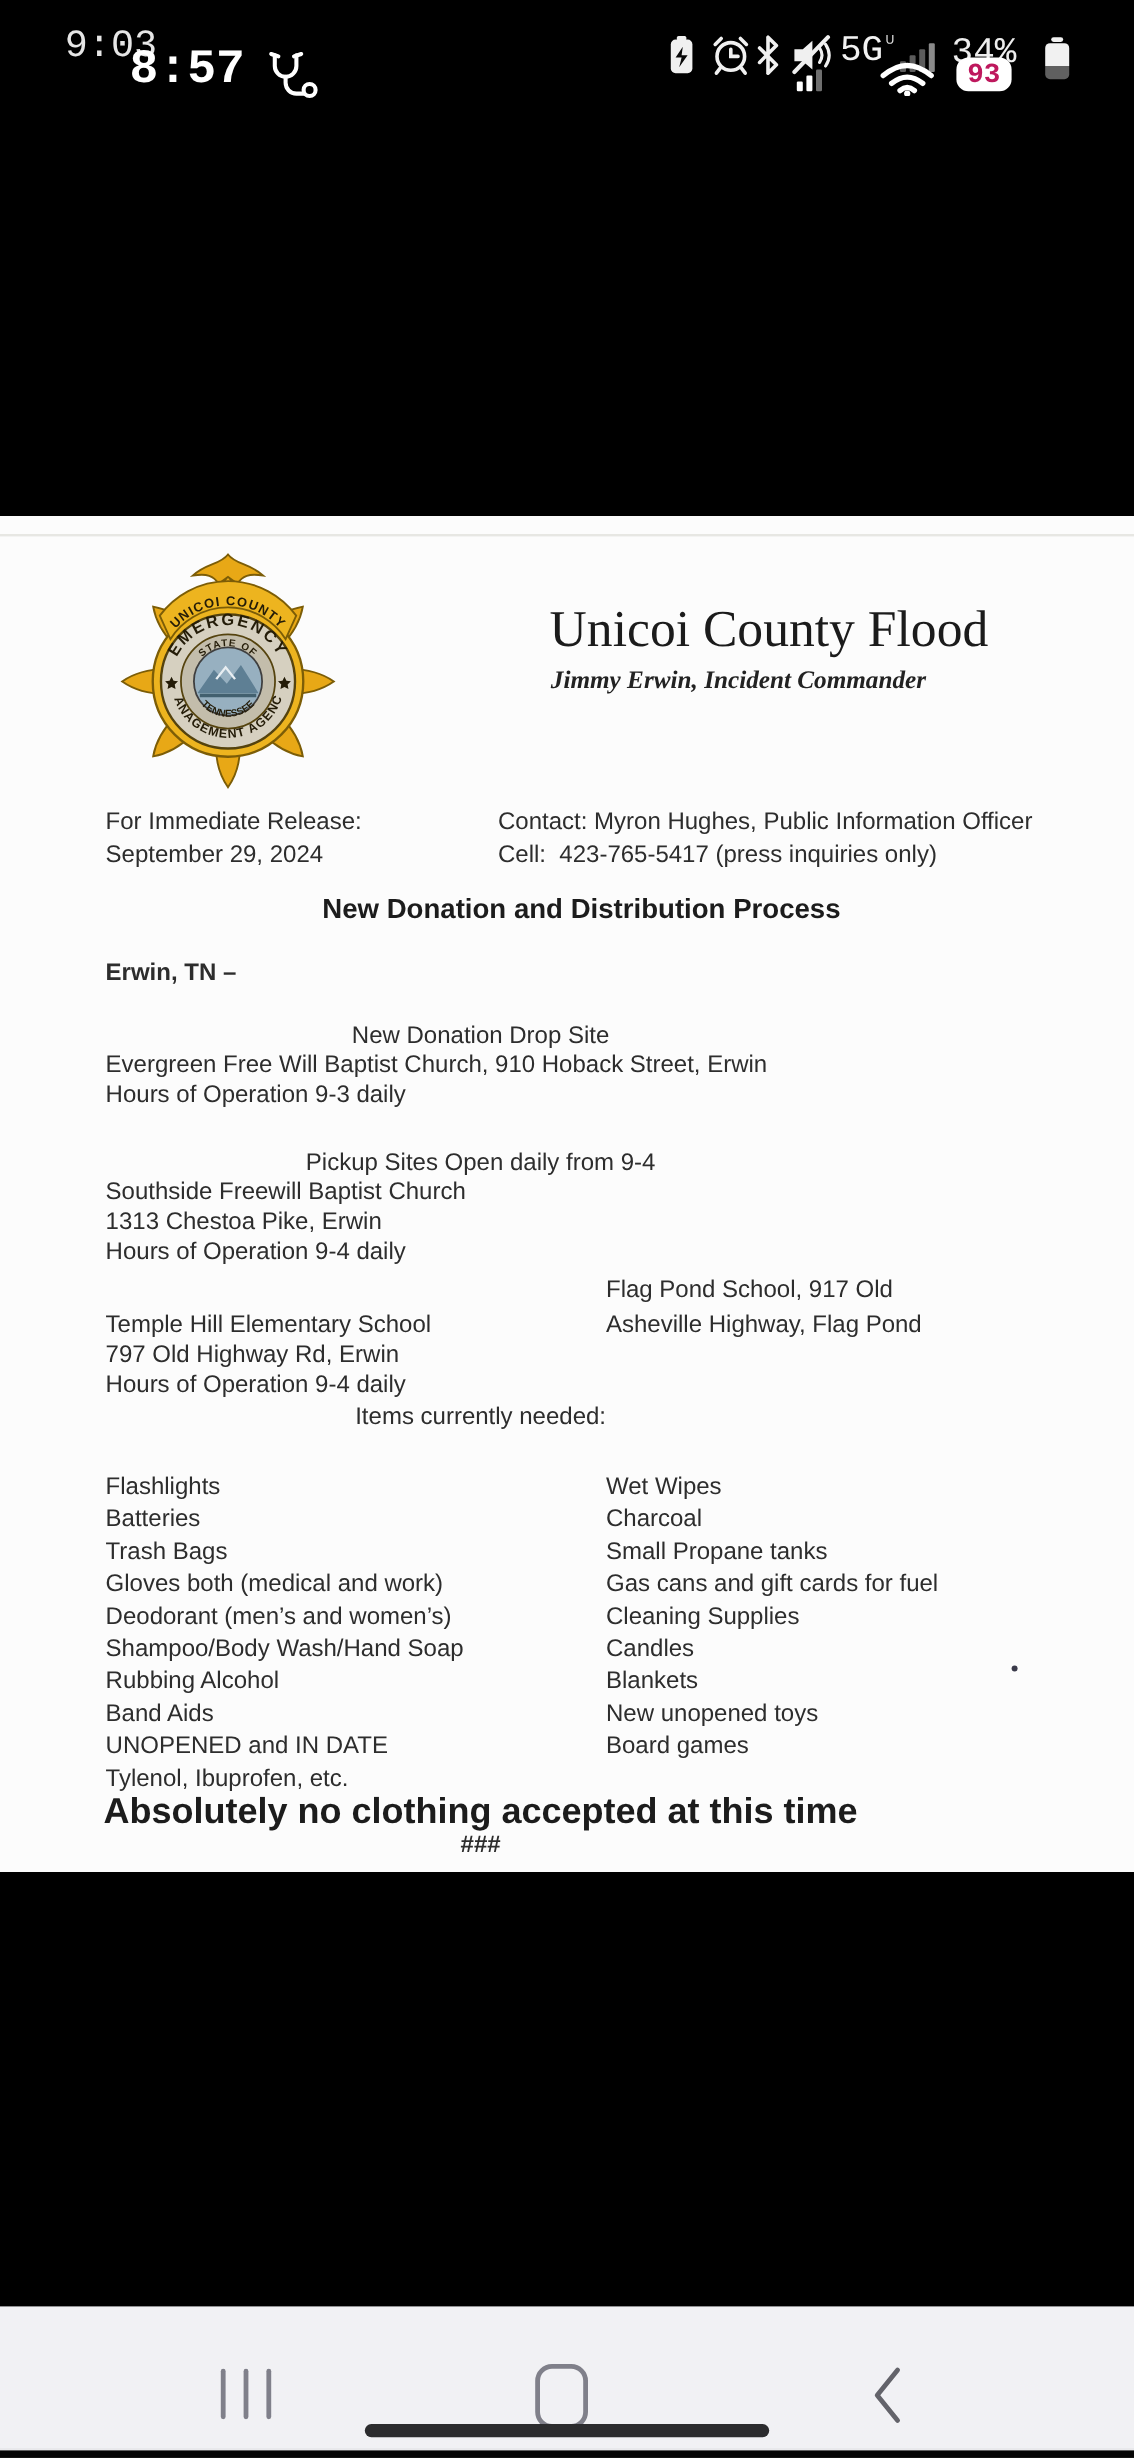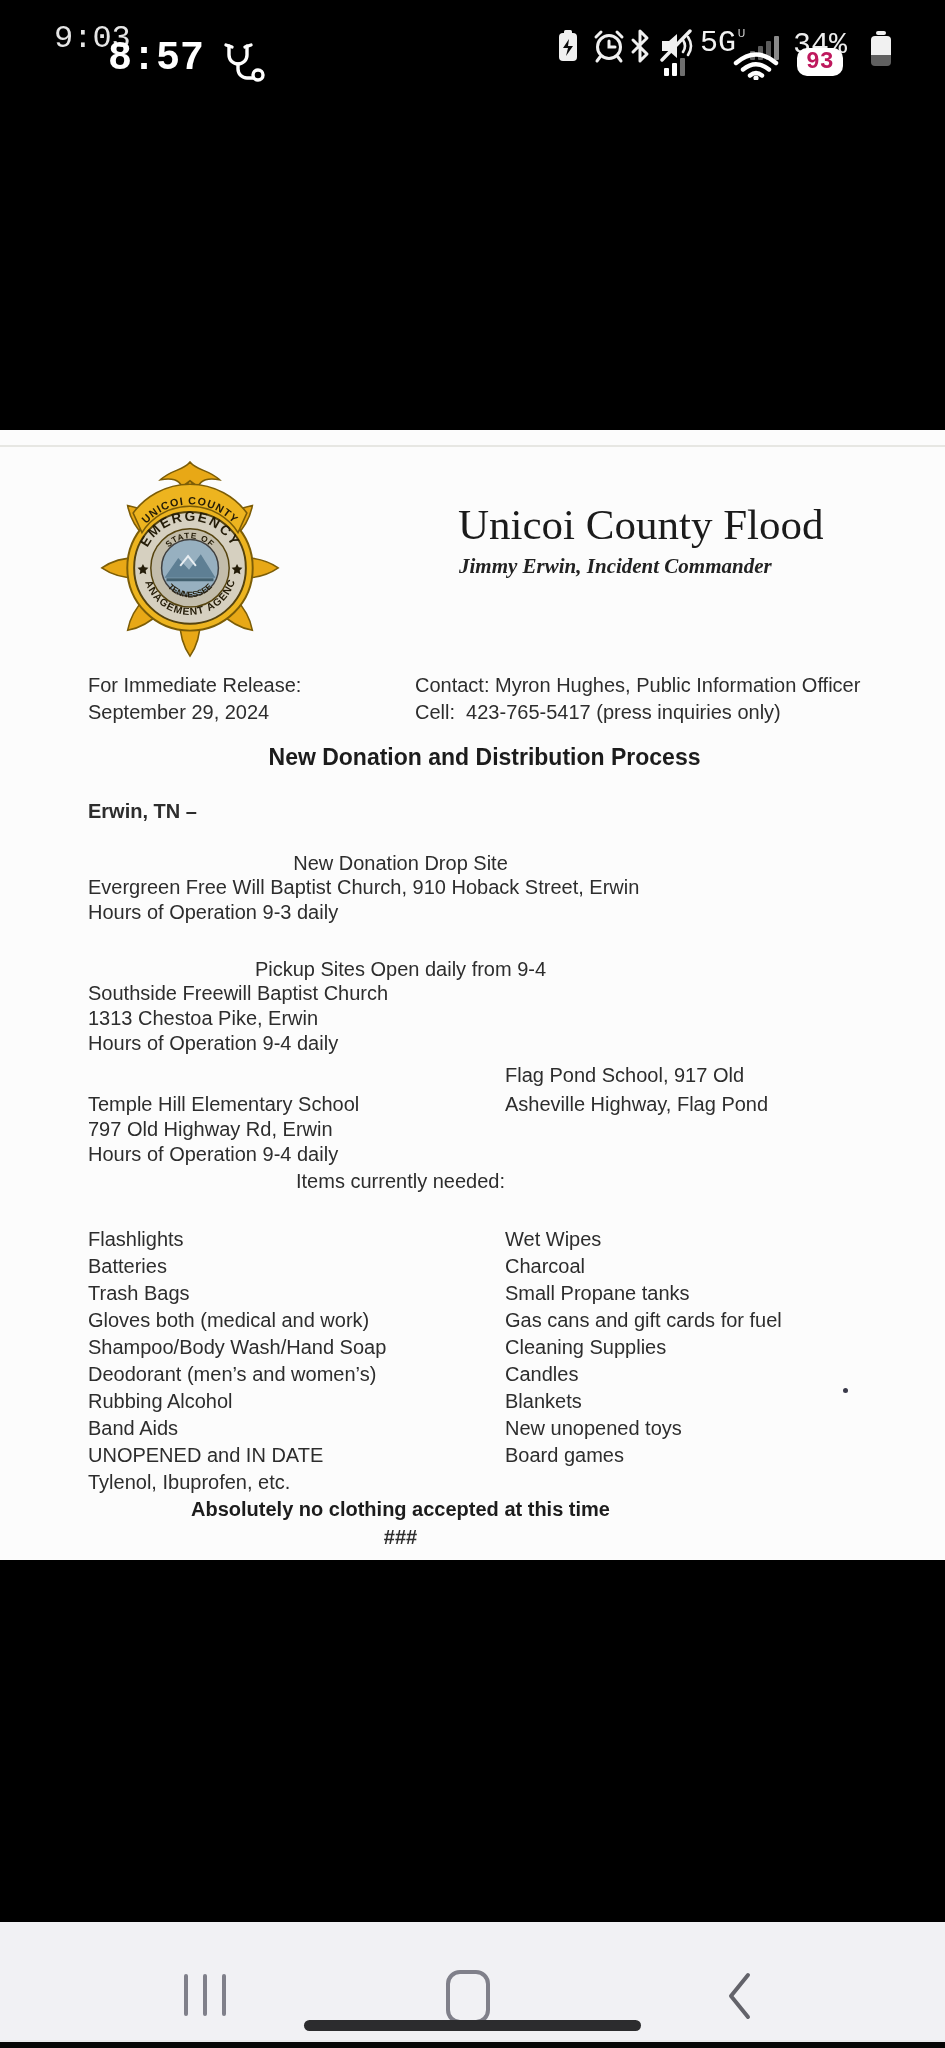--- a/index.html
+++ b/index.html
@@ -50,21 +50,21 @@
   .drop-head{top:420px;}
   .drop-lines{left:88px;top:445px;}
   .pick-head{top:526px;}
   .pick-site1{left:88px;top:551px;}
   .pick-right{left:505px;top:631px;}
   .pick-left2{left:88px;top:662px;}
   .items-head{top:738px;}
   .items-col{line-height:27px;}
   .items-left{left:88px;top:796px;}
   .items-right{left:505px;top:796px;}
-  .notice{top:1066px;font-weight:700;font-size:20px;color:#1c1c1c;}
+  .notice{top:1066px;font-weight:700;font-size:30px;color:#1c1c1c;}
   .endmark{top:1094px;font-weight:700;}
   .speck{position:absolute;left:843px;top:958px;width:5px;height:5px;border-radius:50%;background:#3a3a4a;}
 
   
   .navbar{position:absolute;left:0;top:1922px;width:945px;height:118px;background:#f1f1f4;}
   .nav-recents{position:absolute;left:184px;top:52px;display:flex;gap:15px;cursor:pointer;}
   .nav-recents i{display:block;width:4px;height:42px;background:#80808a;border-radius:2px;}
   .nav-home{position:absolute;left:446px;top:48px;width:36px;height:46px;border:4px solid #80808a;
             border-radius:14px;cursor:pointer;}
   .nav-back{position:absolute;left:724px;top:48px;cursor:pointer;}
@@ -234,22 +234,22 @@
       <div>Hours of Operation 9-4 daily</div>
     </div>
 
     <div class="grp c-line items-head">Items currently needed:</div>
 
     <div class="grp items-col items-left">
       <div>Flashlights</div>
       <div>Batteries</div>
       <div>Trash Bags</div>
       <div>Gloves both (medical and work)</div>
+      <div>Deodorant (men’s and women’s)</div>
       <div>Shampoo/Body Wash/Hand Soap</div>
-      <div>Deodorant (men’s and women’s)</div>
       <div>Rubbing Alcohol</div>
       <div>Band Aids</div>
       <div>UNOPENED and IN DATE</div>
       <div>Tylenol, Ibuprofen, etc.</div>
     </div>
     <div class="grp items-col items-right">
       <div>Wet Wipes</div>
       <div>Charcoal</div>
       <div>Small Propane tanks</div>
       <div>Gas cans and gift cards for fuel</div>

